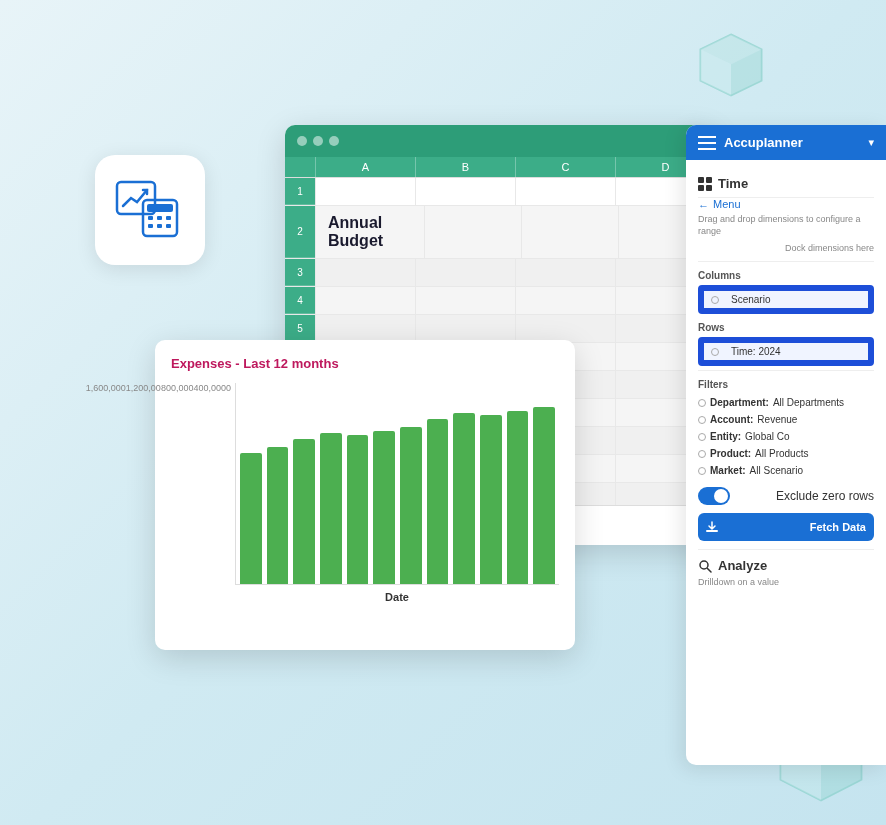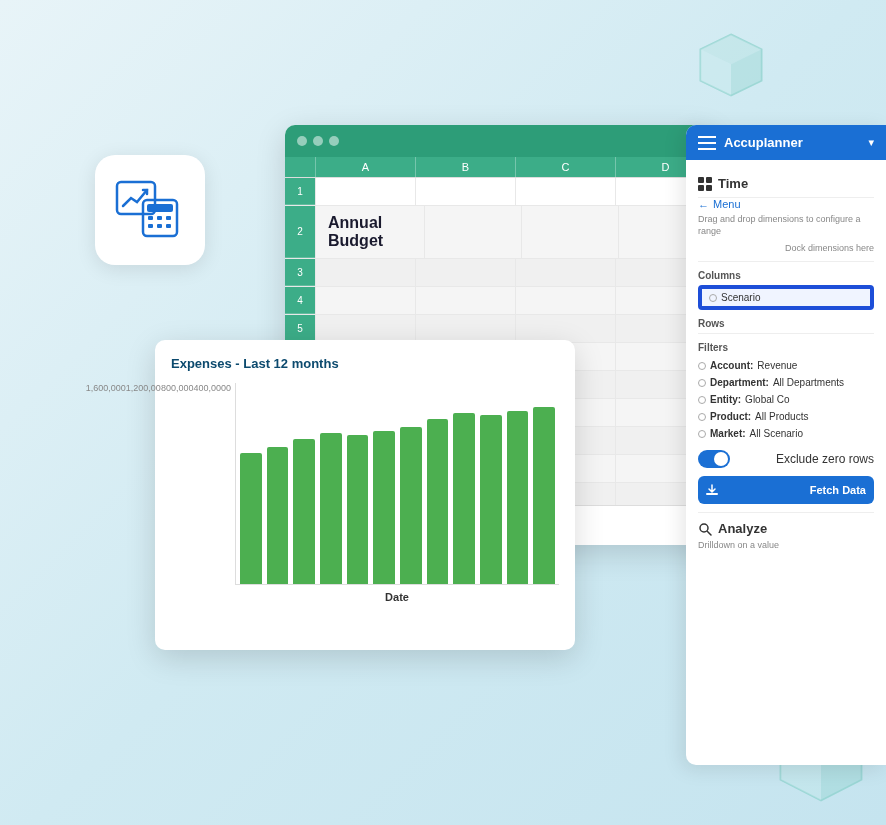--- a/index.html
+++ b/index.html
@@ -183,21 +183,21 @@
       height: 310px;
       background: white;
       border-radius: 10px;
       box-shadow: 0 8px 30px rgba(0,0,0,0.15);
       padding: 16px;
       z-index: 20;
     }
     .chart-title {
       font-size: 13px;
       font-weight: 600;
-      color: #0c4a6e;
+      color: #be185d;
       margin-bottom: 12px;
     }
     .chart-area {
       display: flex;
       gap: 4px;
       height: 220px;
     }
     .chart-y-axis {
       width: 60px;
       display: flex;
@@ -289,23 +289,23 @@
     }
     .hint-text {
       font-size: 9px;
       color: #888;
       margin-bottom: 6px;
       line-height: 1.3;
     }
     .dimension-tag {
       display: flex;
       align-items: center;
-      gap: 4px;
+      gap: 12px;
       background: #f0f4ff;
-      border: 4px solid #1d4ed8;
+      border: 6px solid #1d4ed8;
       border-radius: 4px;
       padding: 3px 7px;
       font-size: 10px;
       color: #333;
       margin-bottom: 3px;
     }
     .section-label {
       font-size: 10px;
       font-weight: 700;
       color: #555;
@@ -610,33 +610,37 @@
     <div class="hint-text" style="text-align:right;">Dock dimensions here</div>
 
     <div class="divider-line"></div>
     <div class="section-label">Columns</div>
     <div class="dimension-tag">
       <span style="width:8px;height:8px;border-radius:50%;border:1px solid #aaa;display:inline-block;"></span>
       <span>Scenario</span>
     </div>
 
     <div class="section-label">Rows</div>
+    <div class="dimension-tag">
+      <span style="width:8px;height:8px;border-radius:50%;border:1px solid #aaa;display:inline-block;"></span>
+      <span>Time: 2024</span>
+    </div>
 
     <div class="divider-line"></div>
     <div class="section-label">Filters</div>
 
+    <div class="filter-row">
+      <span style="width:8px;height:8px;border-radius:50%;border:1px solid #aaa;display:inline-block;"></span>
+      <span class="filter-key">Department:</span>
+      <span> All Departments</span>
+    </div>
     <div class="filter-row">
       <span style="width:8px;height:8px;border-radius:50%;border:1px solid #aaa;display:inline-block;"></span>
       <span class="filter-key">Account:</span>
       <span> Revenue</span>
-    </div>
-    <div class="filter-row">
-      <span style="width:8px;height:8px;border-radius:50%;border:1px solid #aaa;display:inline-block;"></span>
-      <span class="filter-key">Department:</span>
-      <span> All Departments</span>
     </div>
     <div class="filter-row">
       <span style="width:8px;height:8px;border-radius:50%;border:1px solid #aaa;display:inline-block;"></span>
       <span class="filter-key">Entity:</span>
       <span> Global Co</span>
     </div>
     <div class="filter-row">
       <span style="width:8px;height:8px;border-radius:50%;border:1px solid #aaa;display:inline-block;"></span>
       <span class="filter-key">Product:</span>
       <span> All Products</span>

